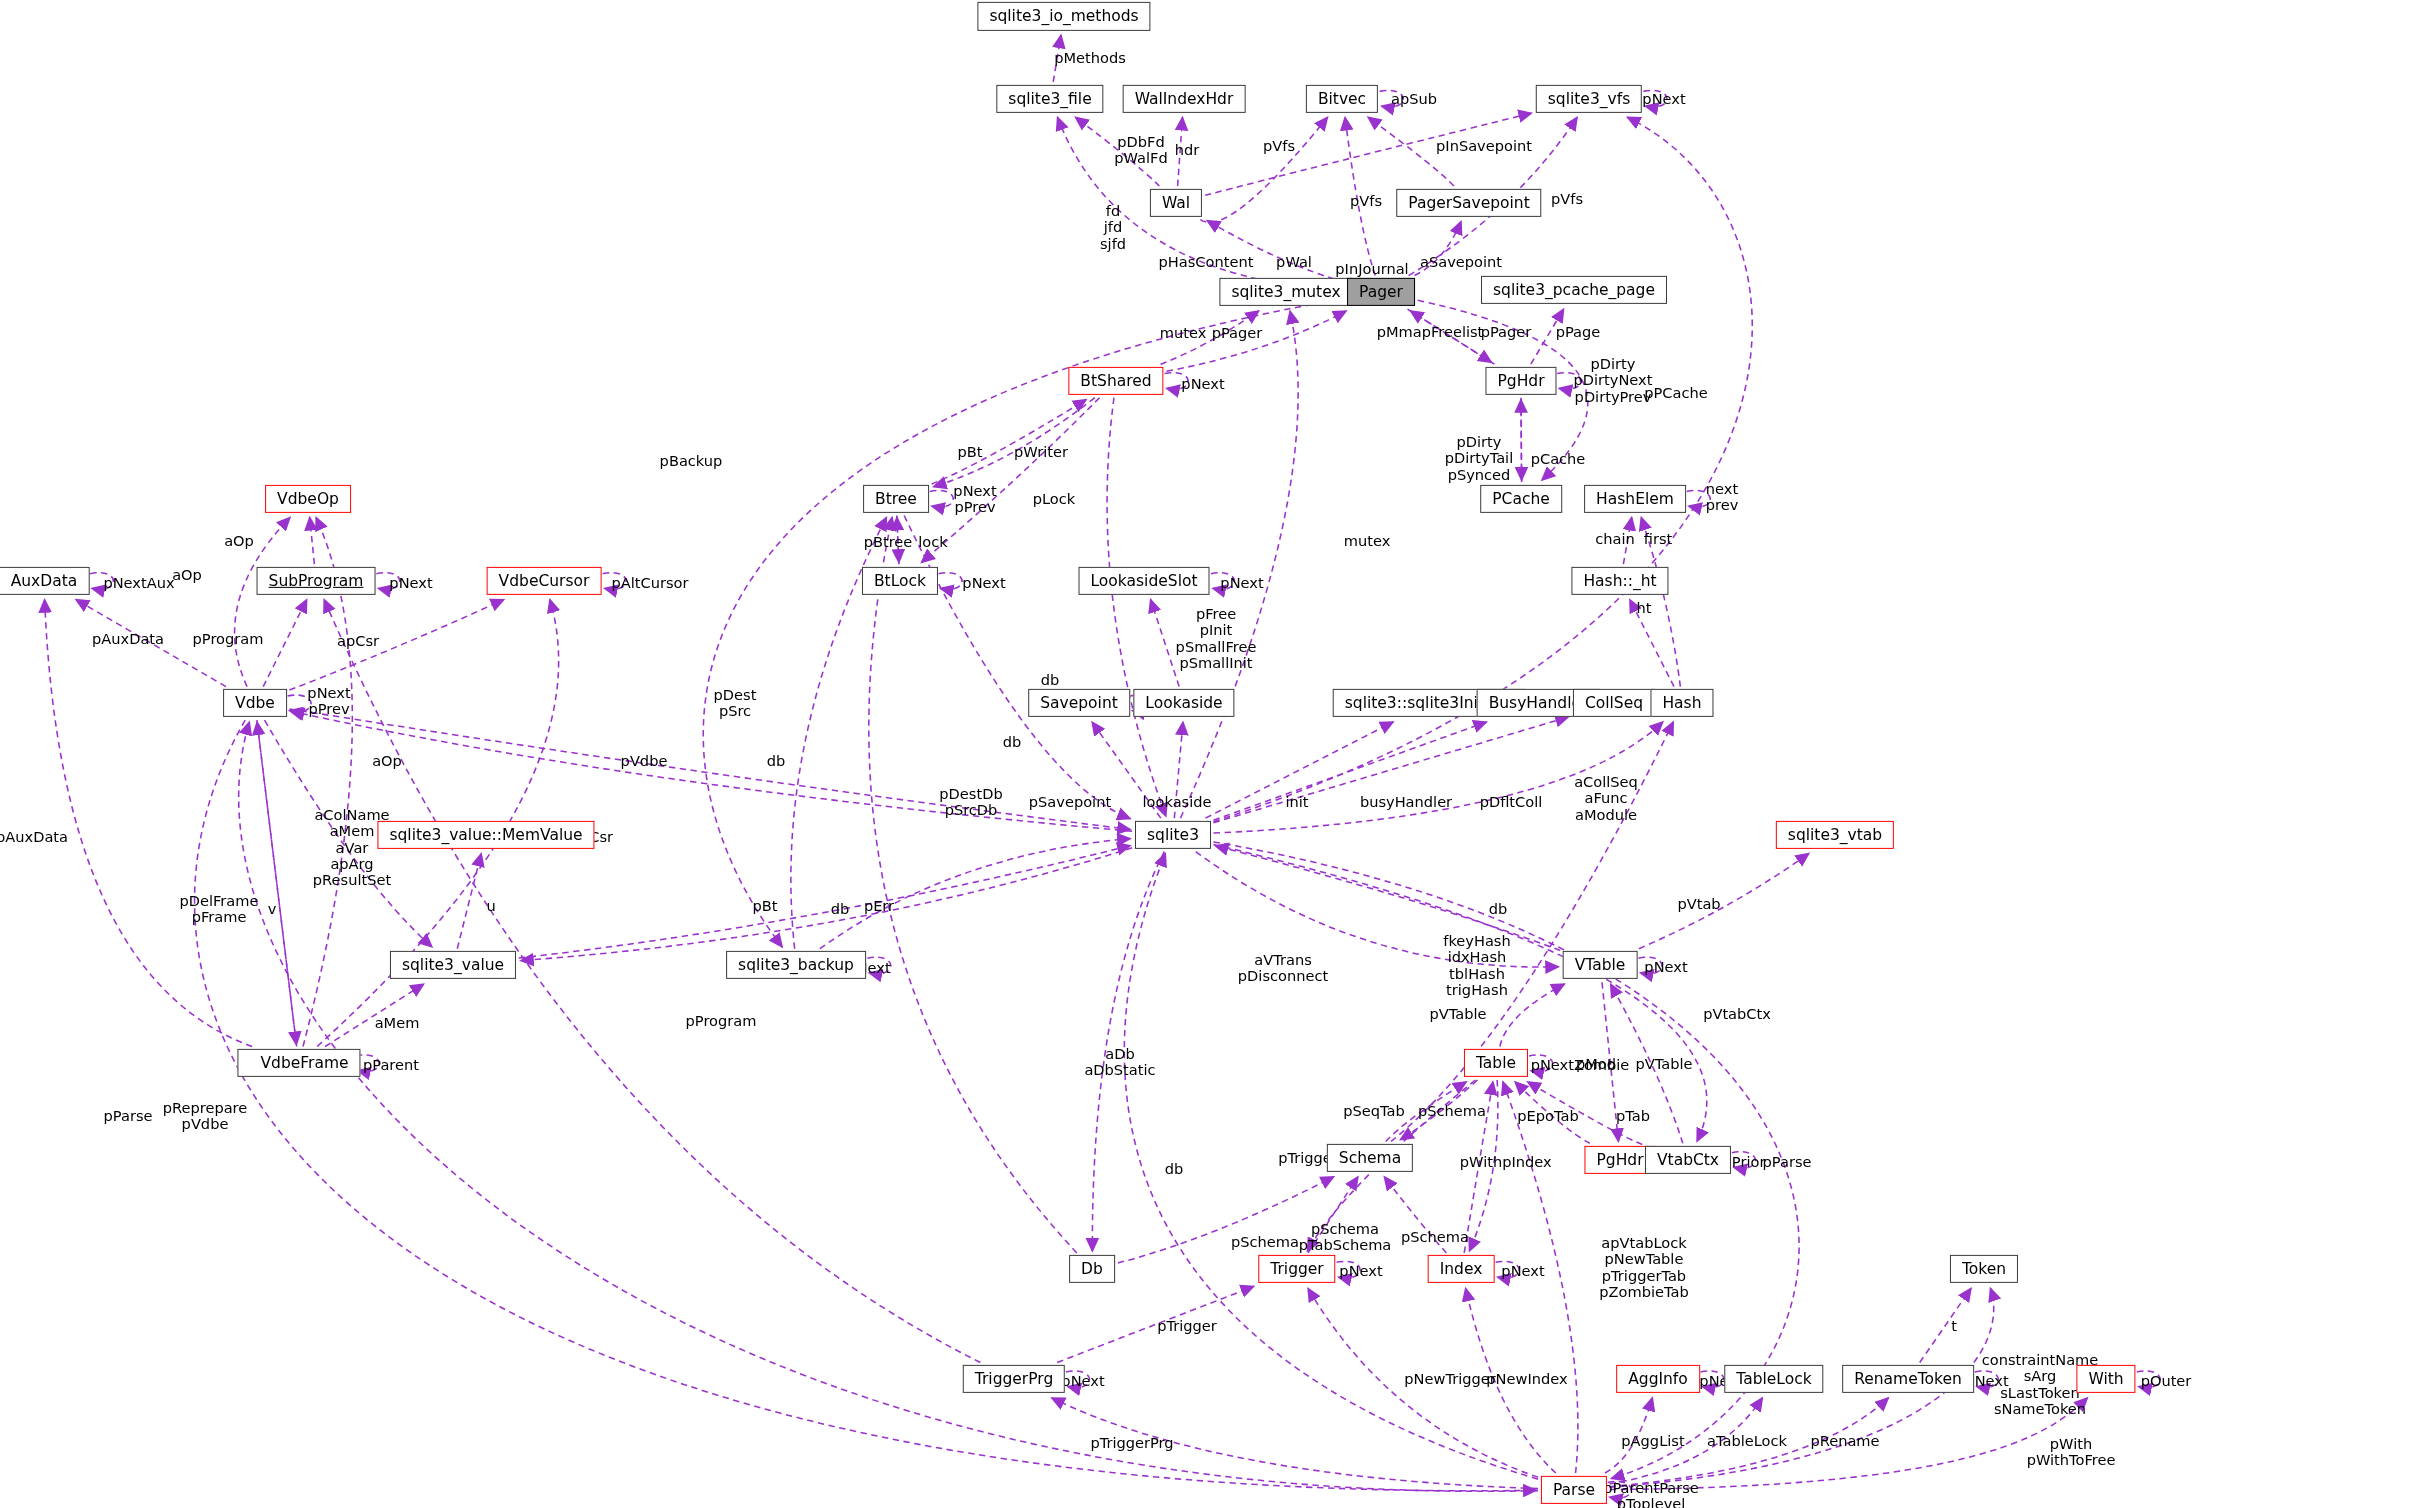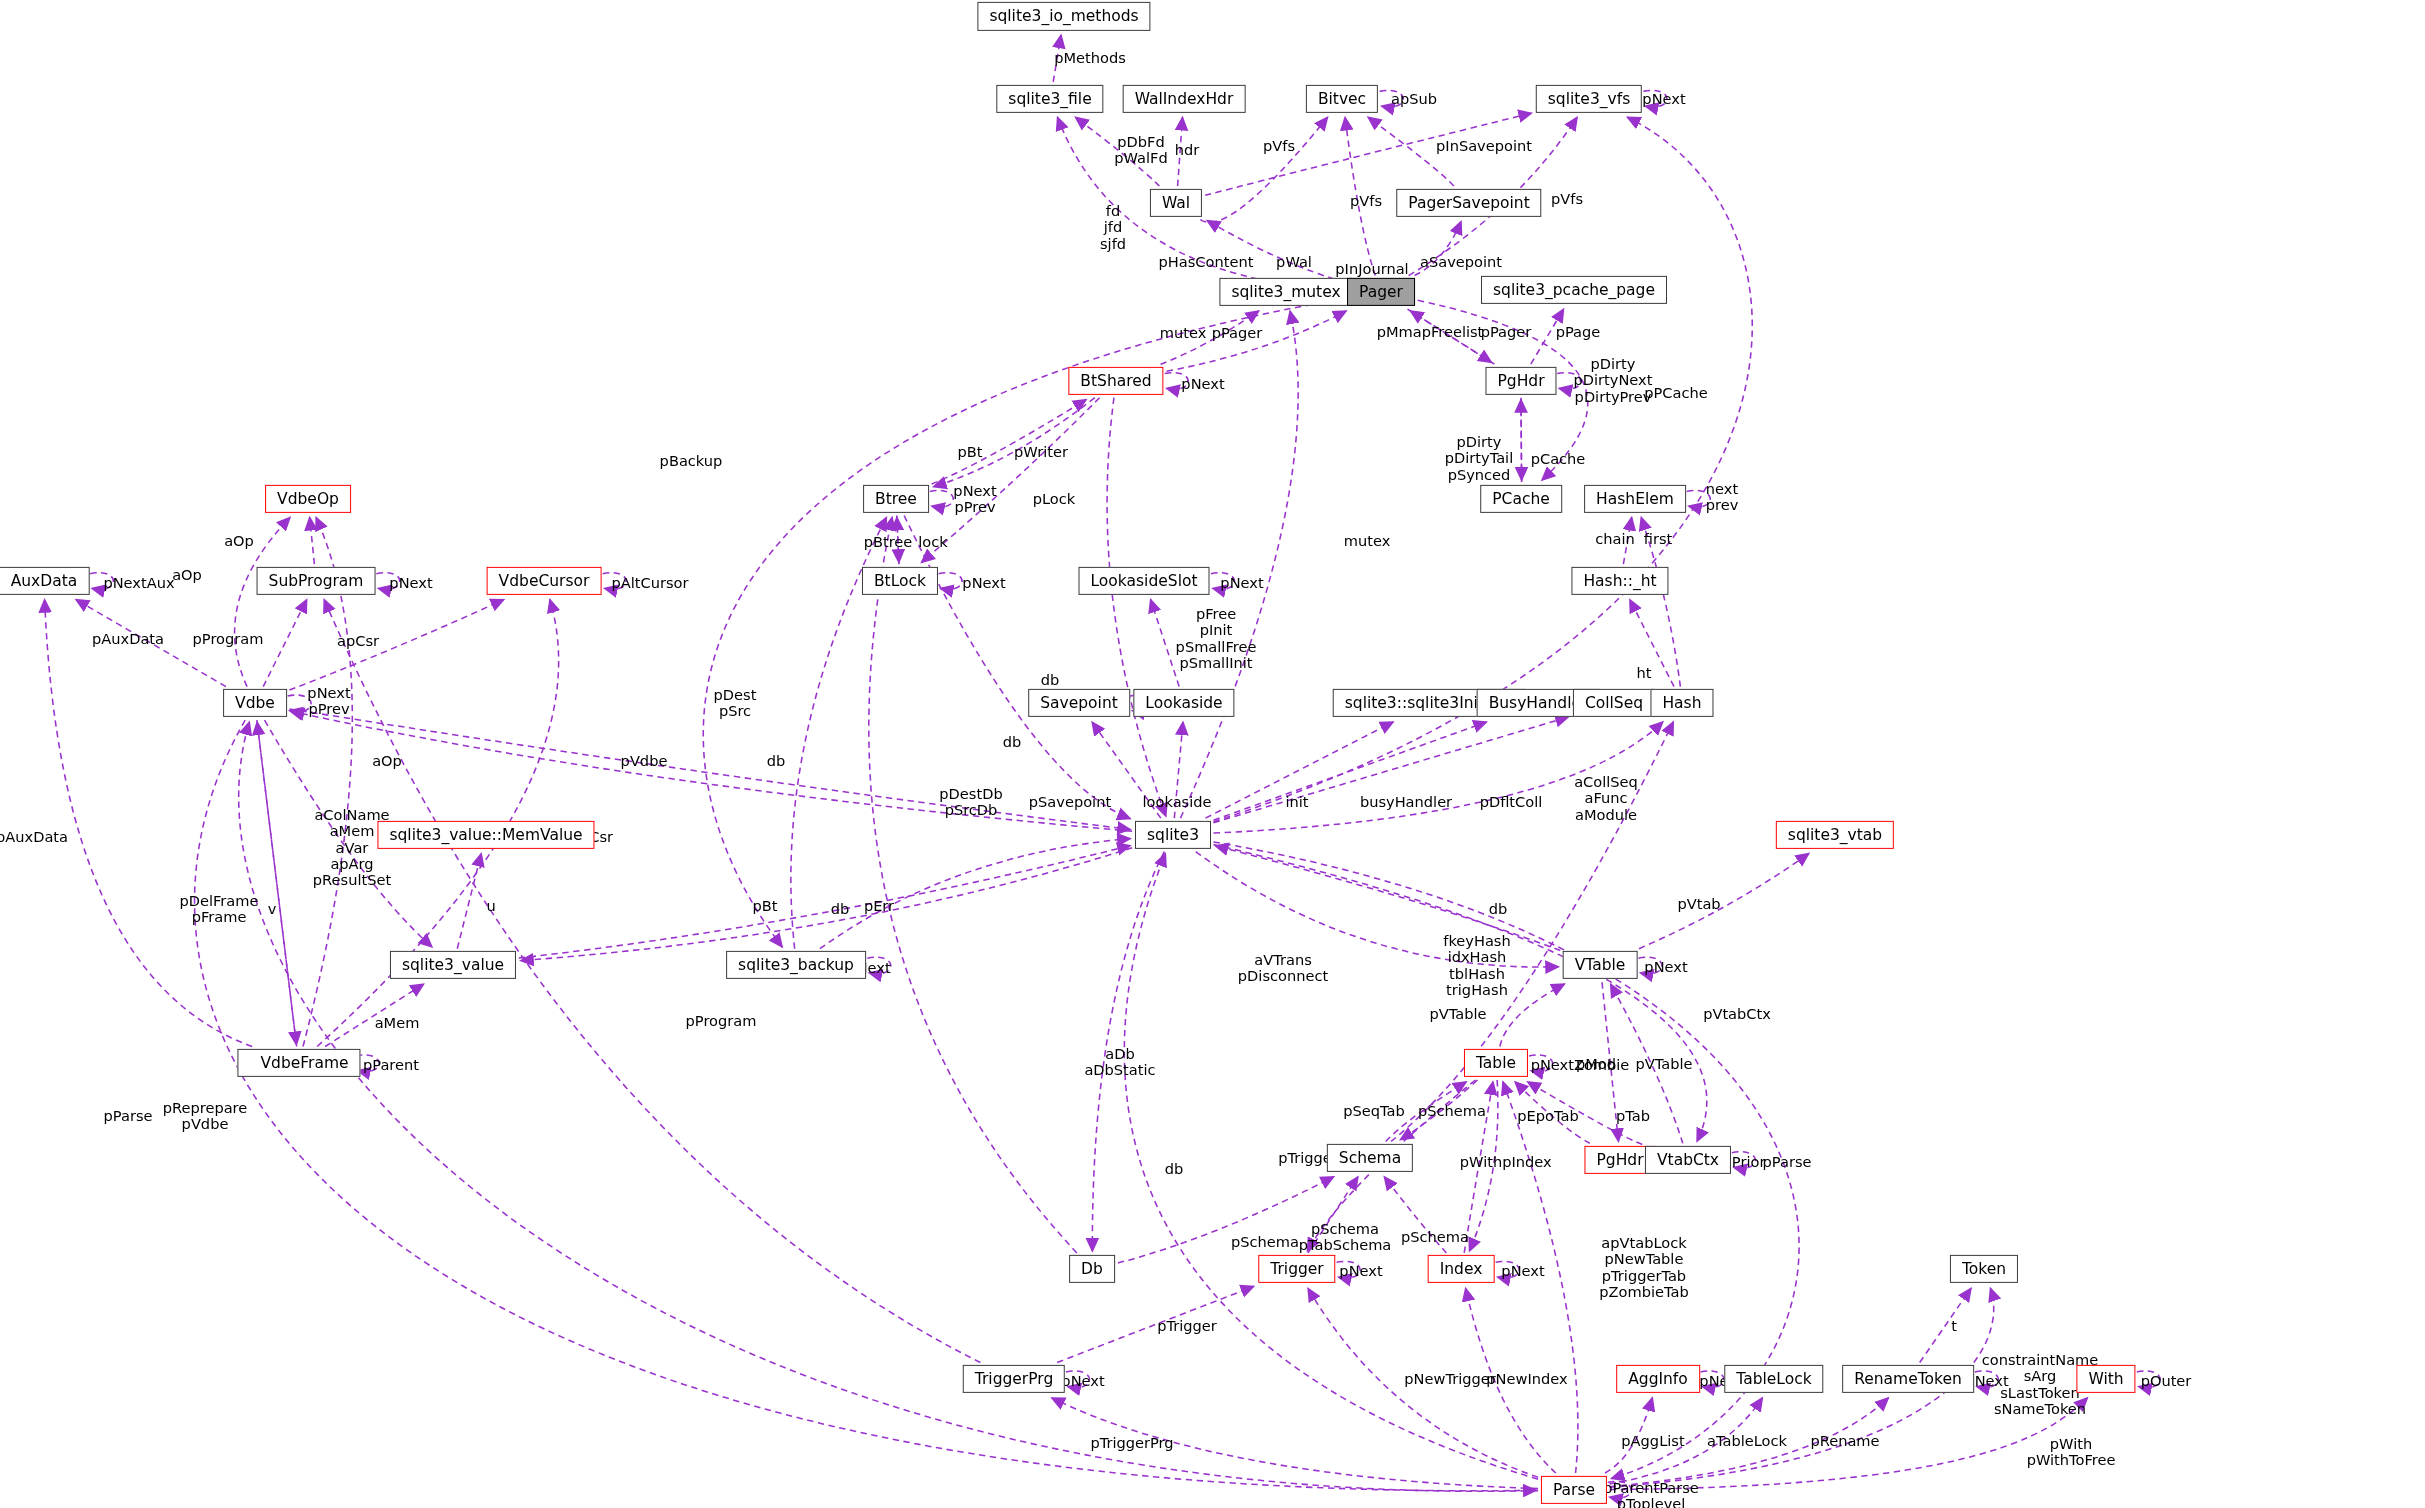--- a/index.html
+++ b/index.html
@@ -154,21 +154,21 @@
     <div class="node" style="left: 1286px; top: 292px;">sqlite3_mutex</div>
     <div class="node gray" style="left: 1381px; top: 292px;">Pager</div>
     <div class="node" style="left: 1574px; top: 290px;">sqlite3_pcache_page</div>
     <div class="node red" style="left: 1116px; top: 381px;">BtShared</div>
     <div class="node" style="left: 1521px; top: 381px;">PgHdr</div>
     <div class="node" style="left: 896px; top: 499px;">Btree</div>
     <div class="node" style="left: 1521px; top: 499px;">PCache</div>
     <div class="node" style="left: 1635px; top: 499px;">HashElem</div>
     <div class="node red" style="left: 308px; top: 499px;">VdbeOp</div>
     <div class="node" style="left: 44px; top: 581px;">AuxData</div>
-    <div class="node" style="left: 316px; top: 581px;">SubProgram</div>
+    <div class="node" style="left: 316px; top: 581px; text-decoration: underline;">SubProgram</div>
     <div class="node red" style="left: 544px; top: 581px;">VdbeCursor</div>
     <div class="node" style="left: 900px; top: 581px;">BtLock</div>
     <div class="node" style="left: 1144px; top: 581px;">LookasideSlot</div>
     <div class="node" style="left: 1620px; top: 581px;">Hash::_ht</div>
     <div class="node" style="left: 255px; top: 703px;">Vdbe</div>
     <div class="node" style="left: 1079px; top: 703px;">Savepoint</div>
     <div class="node" style="left: 1184px; top: 703px;">Lookaside</div>
     <div class="node" style="left: 1429px; top: 703px;">sqlite3::sqlite3InitInfo</div>
     <div class="node" style="left: 1538px; top: 703px;">BusyHandler</div>
     <div class="node" style="left: 1614px; top: 703px;">CollSeq</div>
@@ -263,21 +263,21 @@
     <div class="elabel" style="left: 1216px; top: 639px;">pFree
 pInit
 pSmallFree
 pSmallInit</div>
     <div class="elabel" style="left: 1297px; top: 802px;">init</div>
     <div class="elabel" style="left: 1406px; top: 802px;">busyHandler</div>
     <div class="elabel" style="left: 1511px; top: 802px;">pDfltColl</div>
     <div class="elabel" style="left: 1606px; top: 799px;">aCollSeq
 aFunc
 aModule</div>
-    <div class="elabel" style="left: 1644px; top: 673px; text-align: center;">ht</div>
+    <div class="elabel" style="left: 1644px; top: 608px; text-align: center;">ht</div>
     <div class="elabel" style="left: 1615px; top: 539px;">chain</div>
     <div class="elabel" style="left: 1658px; top: 539px;">first</div>
     <div class="elabel" style="left: 1477px; top: 966px;">fkeyHash
 idxHash
 tblHash
 trigHash</div>
     <div class="elabel" style="left: 1120px; top: 1062px;">aDb
 aDbStatic</div>
     <div class="elabel" style="left: 1265px; top: 1242px;">pSchema</div>
     <div class="elabel" style="left: 1345px; top: 1237px;">pSchema

